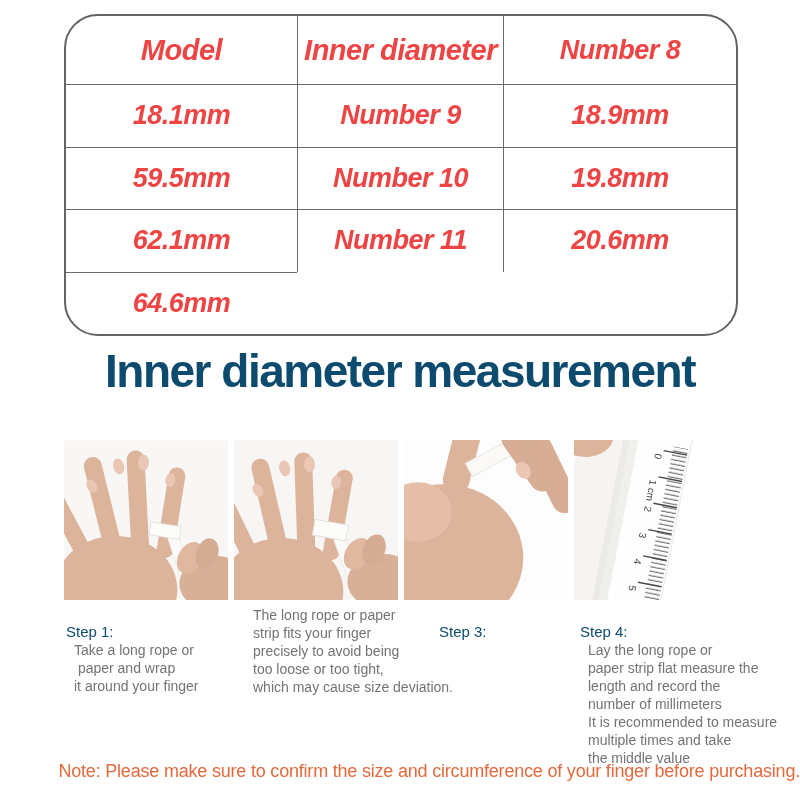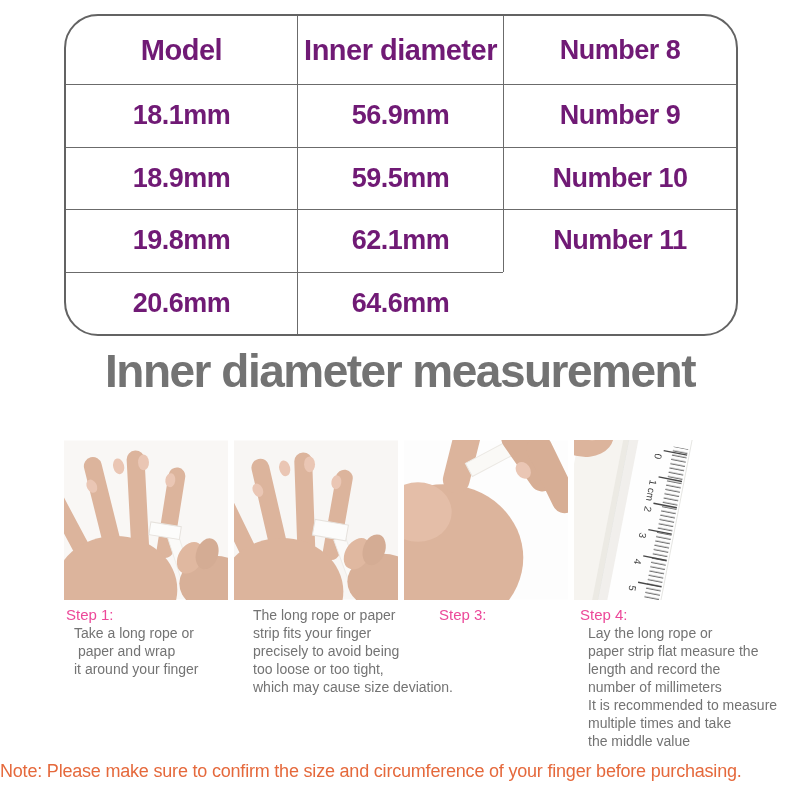--- a/index.html
+++ b/index.html
@@ -11,62 +11,62 @@
   
   .size-table {
     position:absolute; left:64px; top:14px; width:674px; height:322px;
     display:grid; box-sizing:border-box;
     grid-template-columns: 231px 206px 233px;
     grid-template-rows: 68px repeat(4, 62.5px);
     border:2px solid #636363; border-radius:34px; overflow:hidden; background:#fff;
   }
   .td {
     display:flex; align-items:center; justify-content:center;
-    font-size:27px; font-weight:600; letter-spacing:-0.5px; color:#701a75;
+    font-size:27px; font-weight:600; letter-spacing:-0.5px; color:#ef4444;
     box-sizing:border-box;
+    font-style:italic;
   }
   .td.th { font-size:29px; font-weight:700; }
   .td:nth-child(3n+2), .td:nth-child(3n) { border-left:1.5px solid #6b6b6b; }
   .td:nth-child(n+4) { border-top:1.5px solid #6b6b6b; }
 
   
   .heading {
     position:absolute; left:0; top:344px; width:800px; margin:0;
-    text-align:center; font-size:46px; font-weight:700; letter-spacing:-1.5px; color:#737373;
+    text-align:center; font-size:46px; font-weight:700; letter-spacing:-1.5px; color:#0c4a6e;
   }
 
   
   .panels { position:absolute; left:64px; top:440px; width:674px; height:160px; display:flex; gap:6px; }
   .panel { flex:1; height:160px; display:block; }
 
   
   .step { position:absolute; top:606px; }
-  .step-label { font-size:15px; line-height:18px; color:#ec4899; }
+  .step-label { font-size:15px; line-height:18px; color:#0c4a6e;margin-top:17px; }
   .step-text  { font-size:14px; line-height:18px; color:#737373; white-space:pre;margin-left:8px; }
 
   
   .note {
-    position:absolute; left:0; top:761px; width:800px; text-align:left;
+    position:absolute; left:0; top:761px; width:800px; text-align:right;
     font-size:18px; letter-spacing:-0.2px; color:#e5693c;
   }
 
   svg text.rlabel { font-family:"Liberation Sans", sans-serif; font-size:10px; fill:#3a3a3a; }
 </style>
 </head>
 <body>
 
 <div class="sheet">
 
   <div class="size-table">
     <div class="td th">Model</div>
     <div class="td th">Inner diameter</div>
 
     <div class="td">Number 8</div>
     <div class="td">18.1mm</div>
-    <div class="td">56.9mm</div>
 
     <div class="td">Number 9</div>
     <div class="td">18.9mm</div>
     <div class="td">59.5mm</div>
 
     <div class="td">Number 10</div>
     <div class="td">19.8mm</div>
     <div class="td">62.1mm</div>
 
     <div class="td">Number 11</div>

